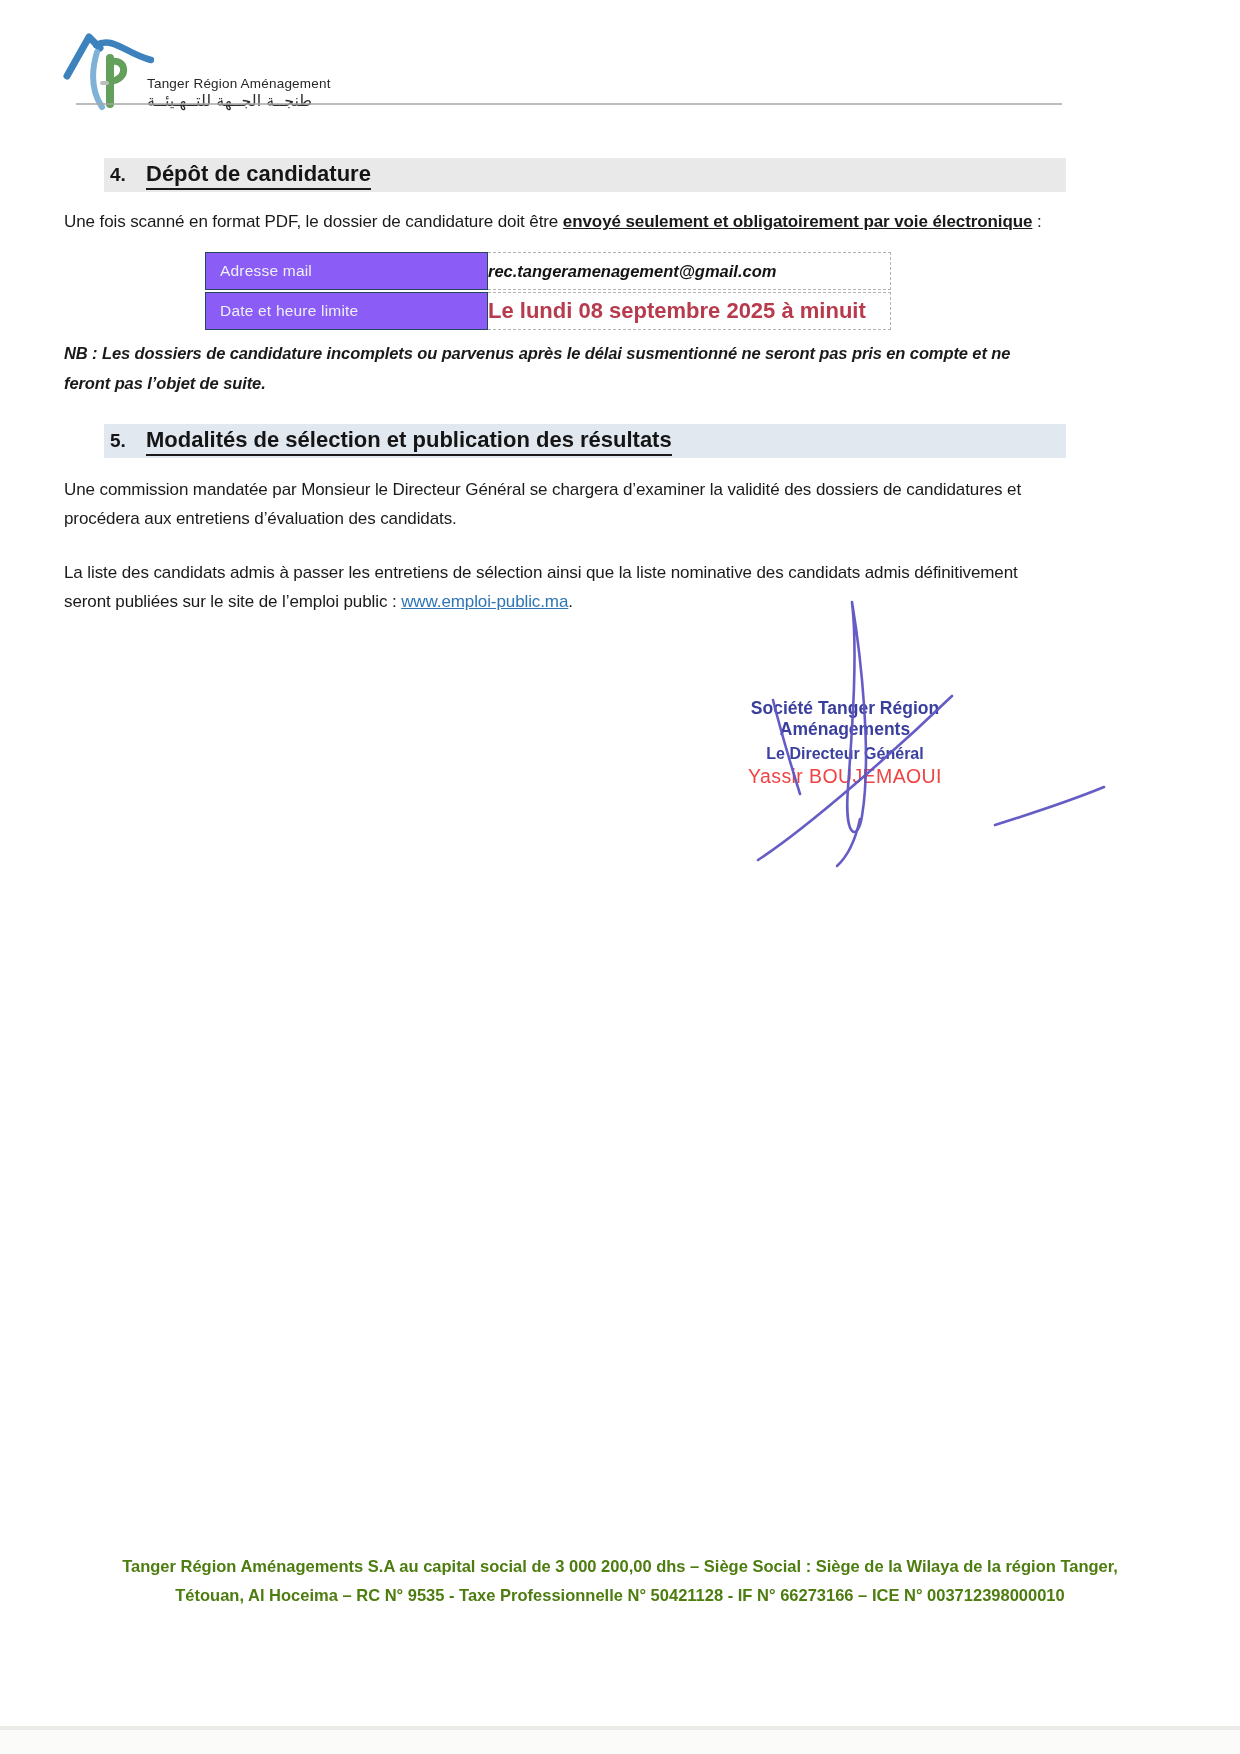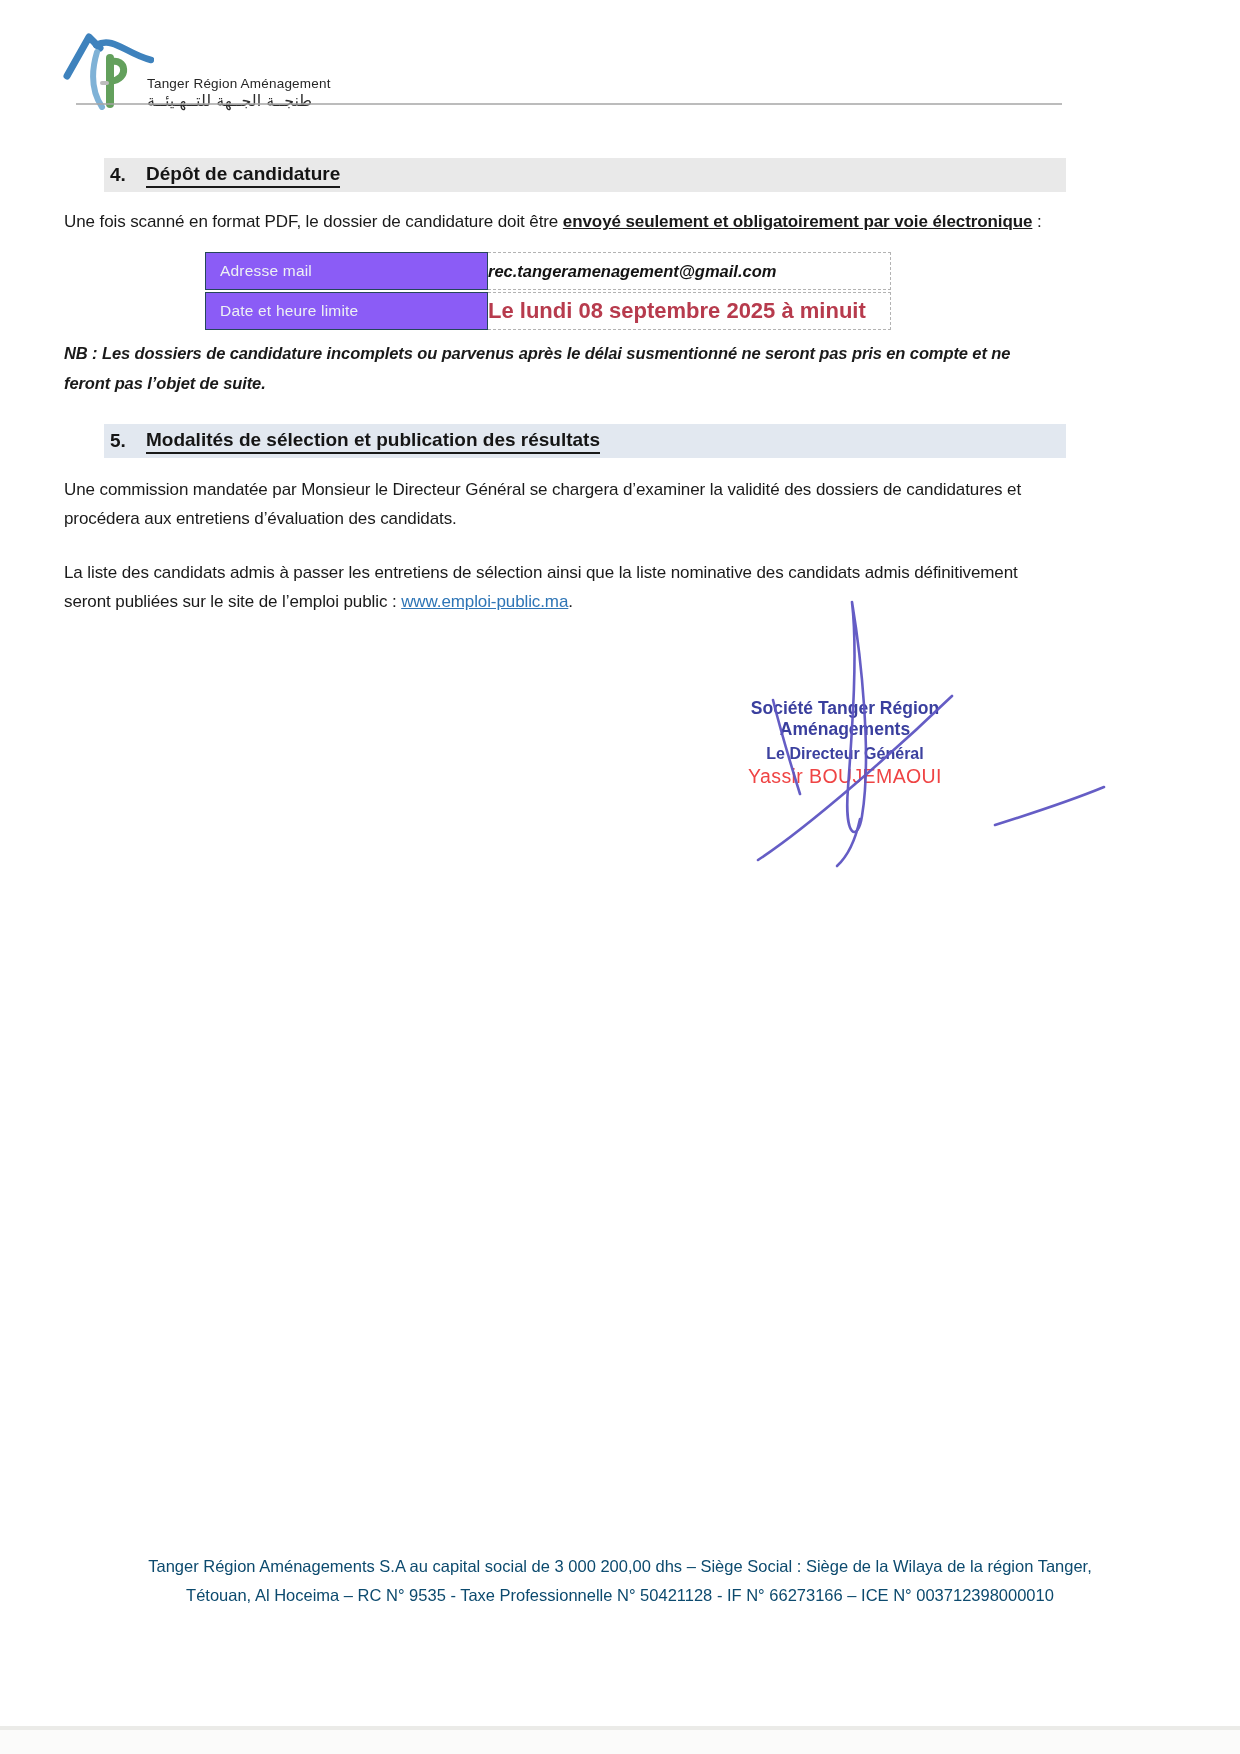--- a/index.html
+++ b/index.html
@@ -13,21 +13,21 @@
   .brand-ar { position:absolute; left:147px; top:91px; font-size:16px; color:#2b2b2b;
               font-family:"DejaVu Sans", sans-serif; }
   .header-divider { position:absolute; left:76px; top:103px; width:986px; height:2px;
                     background:#a6a6a6; opacity:0.75; }
 
   
   .sec-bar { position:absolute; left:104px; width:962px; height:34px; display:flex; align-items:center; }
   .sec-bar.s4 { top:158px; background:#e9e9e9; }
   .sec-bar.s5 { top:424px; background:#e2e8f0; }
   .sec-num { font-weight:bold; font-size:19px; color:#151515; margin-left:6px; width:36px; }
-  .sec-title { font-weight:bold; font-size:19px; color:#151515;
+  .sec-title { font-weight:bold; font-size:22px; color:#151515;
                border-bottom:2px solid #1a1a1a; padding-bottom:1px; }
 
   
   .para { position:absolute; left:64px; font-size:17px; line-height:1.7; color:#1a1a1a; letter-spacing:-0.1px; }
   .intro { top:208px; width:985px; }
   .emph { font-weight:bold; text-decoration:underline; }
   .nb { top:339px; width:992px; font-weight:bold; font-style:italic; font-size:16.5px; line-height:1.8; }
   .p1 { top:476px; width:988px; }
   .p2 { top:543px; width:998px;margin-top:16px; }
   .link { color:#2e75b6; text-decoration:underline; cursor:pointer; }
@@ -47,21 +47,21 @@
   .sig-company { position:absolute; left:690px; top:698px; width:310px; text-align:center;
                  color:#3a3f9e; font-weight:bold; font-size:17.5px; }
   .sig-role { position:absolute; left:690px; top:745px; width:310px; text-align:center;
               color:#3c419f; font-weight:bold; font-size:16px; }
   .sig-name { position:absolute; left:690px; top:765px; width:310px; text-align:center;
               color:#ef4444; font-weight:normal; font-size:19.5px; letter-spacing:0.4px; }
   .sig-scribble { position:absolute; left:740px; top:590px; width:380px; height:290px; }
 
   
   .footer { position:absolute; left:0; top:1552px; width:1240px; text-align:center;
-            font-size:16.5px; line-height:29px; color:#0c4a6e; }
+            font-size:16.5px; line-height:29px; color:#4d7c0f;font-weight:bold; }
   .bottom-scan-line { position:absolute; left:0; top:1726px; width:1240px; height:4px; background:#ebebe8; }
   .bottom-scan-area { position:absolute; left:0; top:1730px; width:1240px; height:24px; background:#fbfbfa; }
 </style>
 </head>
 <body>
 
 <div class="page">
 
   <svg class="logo-mark" viewBox="0 0 92 86" fill="none">
     <path d="M5,52 L27,13 L38,24" stroke="#3e82bd" stroke-width="7" stroke-linecap="round" stroke-linejoin="round"></path>

